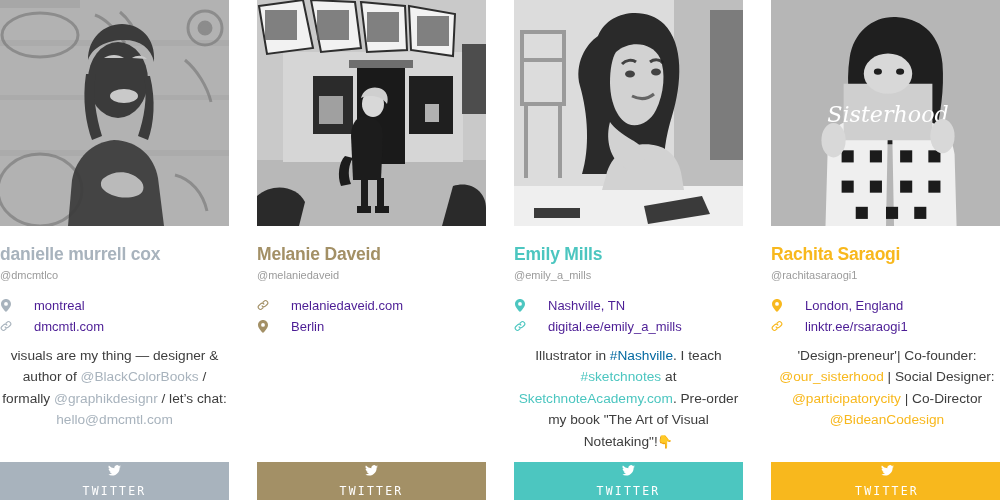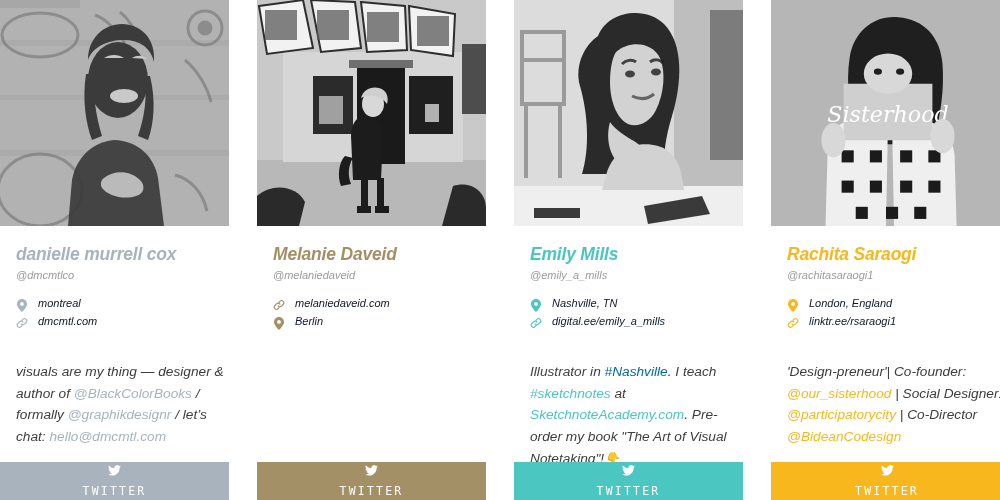--- a/index.html
+++ b/index.html
@@ -33,64 +33,64 @@
     height: 226px;
     overflow: hidden;
     position: relative;
     background: #9a9a9a;
     filter: grayscale(100%);
   }
   .photo svg { display: block; width: 100%; height: 100%; }
 
   
   .body {
-    padding: 18px 0 0 16px;
+    padding: 18px 0 0 0;
     flex: 1 1 auto;
-    font-style: italic;
   }
 
   .name {
     font-size: 17.5px;
     font-weight: 700;
     line-height: 1.15;
     letter-spacing: -0.2px;
     margin-bottom: 4px;
   }
 
   .handle {
     font-size: 11px;
     color: #9b9b9b;
     line-height: 1.3;
     margin-bottom: 13px;
   }
 
   .meta-row {
     display: flex;
     align-items: flex-start;
-    gap: 10px;
-    font-size: 11px;
-    color: #0f172a;
+    gap: 22px;
+    font-size: 13px;
+    color: #4c1d95;
     line-height: 1.62;
   }
   .meta-ico {
     flex: 0 0 auto;
     width: 12px;
     display: flex;
     align-items: center;
     justify-content: center;
     padding-top: 4px;
   }
   .meta-ico svg { display: block; }
 
   .bio {
-    margin-top: 30px;
+    margin-top: 7px;
     font-size: 13.7px;
     line-height: 1.58;
     color: #3d3d3d;
     word-wrap: break-word;
+    text-align: center;
   }
   .bio .mention { }
   .emo {
     font-family: "DejaVu Sans", sans-serif;
     font-size: 12.5px;
   }
 
   
   .btn {
     position: absolute;

